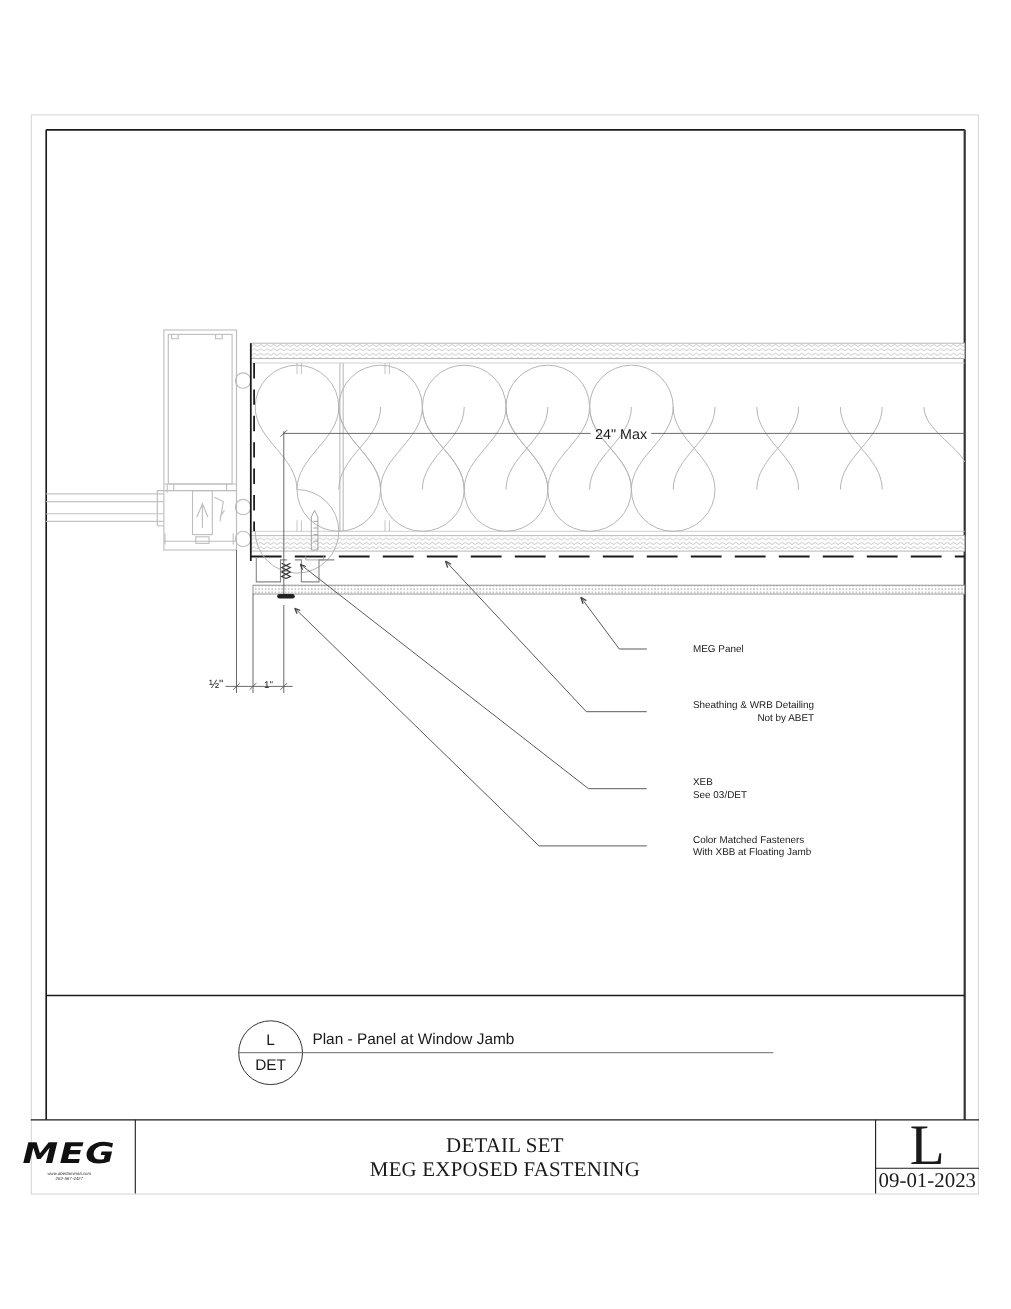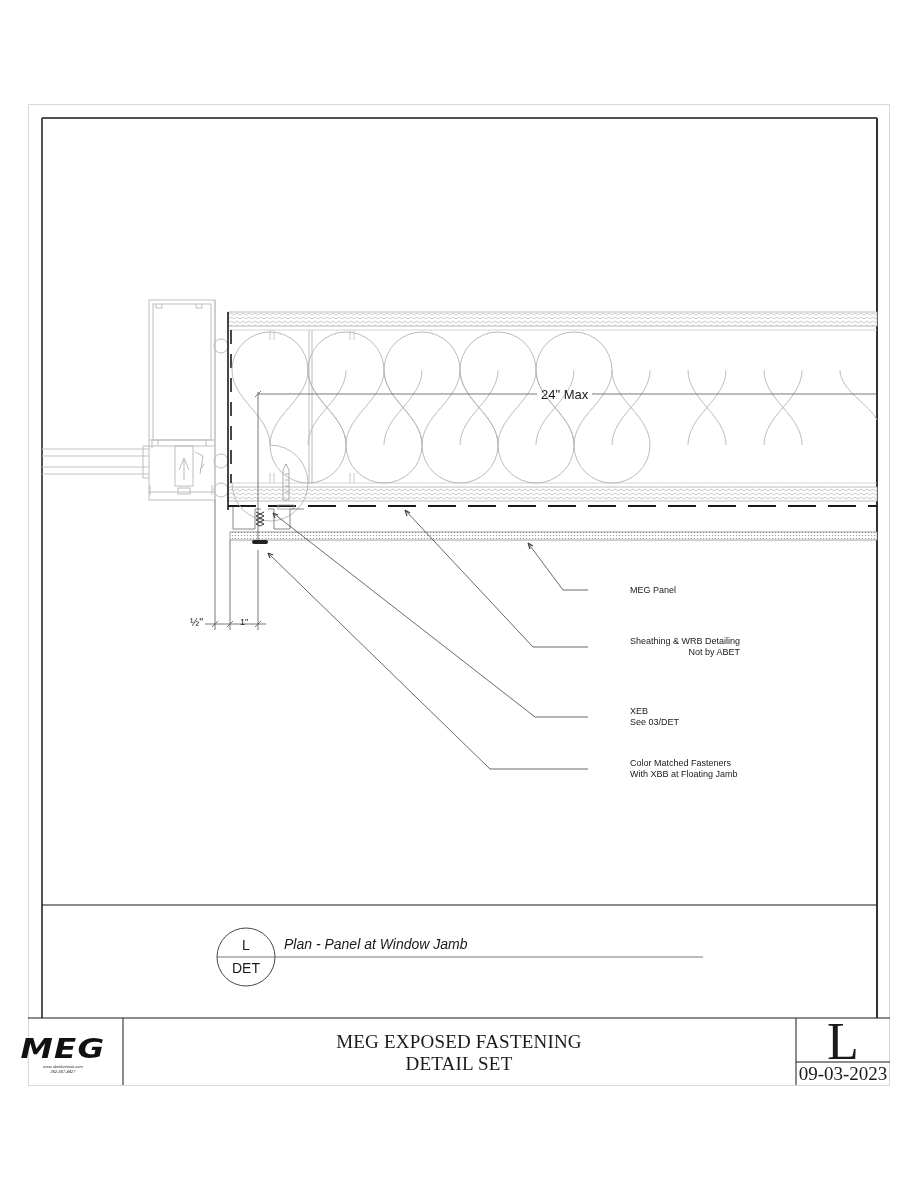--- a/index.html
+++ b/index.html
@@ -3,21 +3,21 @@
 <meta charset="utf-8">
 <style>
   html, body { margin:0; padding:0; background:#ffffff; }
   body { width:919px; height:1190px; position:relative; overflow:hidden; font-family:"Liberation Sans", sans-serif; }
   .sheet { position:absolute; left:28px; top:104px; width:862px; height:982px; border:1px solid #d8d8d8; box-sizing:border-box; }
   svg.drawing { position:absolute; left:0; top:0; }
   .txt { position:absolute; color:#1a1a1a; white-space:nowrap; }
   .note { font-family:"Liberation Sans", sans-serif; font-size:9px; line-height:11px;margin-left:40px; }
   .dim { font-family:"Liberation Sans", sans-serif; font-size:13px; }
   .title-sym { font-family:"Liberation Sans", sans-serif; font-size:14px; text-align:center; width:60px; }
-  .detail-title { font-family:"Liberation Sans", sans-serif; font-size:14px;font-style:italic; }
+  .detail-title { font-family:"Liberation Sans", sans-serif; font-size:14px; }
   .tb-title { font-family:"Liberation Serif", serif; font-size:19px; text-align:center; line-height:22px; width:420px; letter-spacing:0.2px; }
   .tb-letter { font-family:"Liberation Serif", serif; font-size:52px; text-align:center; width:94px; line-height:52px; }
   .tb-date { font-family:"Liberation Serif", serif; font-size:19px; text-align:center; width:94px; }
   .logo { font-family:"DejaVu Sans", sans-serif; font-weight:bold; font-size:26px; letter-spacing:1px; color:#111; text-align:center; width:94px; transform:scaleX(1.25); }
   .logo-sub { font-family:"Liberation Sans", sans-serif; font-size:4px; text-align:center; width:94px; color:#333; line-height:5px; }
 </style>
 </head>
 <body>
 
 <div class="sheet"></div>
@@ -161,17 +161,17 @@
 <div class="txt title-sym" style="left:216px;top:937px;">L</div>
 <div class="txt title-sym" style="left:216px;top:960px;">DET</div>
 <div class="txt detail-title" style="left:284px;top:936px;">Plan - Panel at Window Jamb</div>
 
 <div class="txt" style="left:16px;top:1034px;font-style:italic;">
   <div class="logo">MEG</div>
   <div class="logo-sub">www.abetlaminati.com</div>
   <div class="logo-sub">262-567-4427</div>
 </div>
 <div class="txt tb-title" style="left:249px;top:1031px;">
+  <div>DETAIL SET</div>
   <div>MEG EXPOSED FASTENING</div>
-  <div>DETAIL SET</div>
 </div>
 <div class="txt tb-letter" style="left:796px;top:1016px;">L</div>
-<div class="txt tb-date" style="left:796px;top:1063px;">09-03-2023</div>
+<div class="txt tb-date" style="left:796px;top:1063px;">09-01-2023</div>
 
 </body></html>

